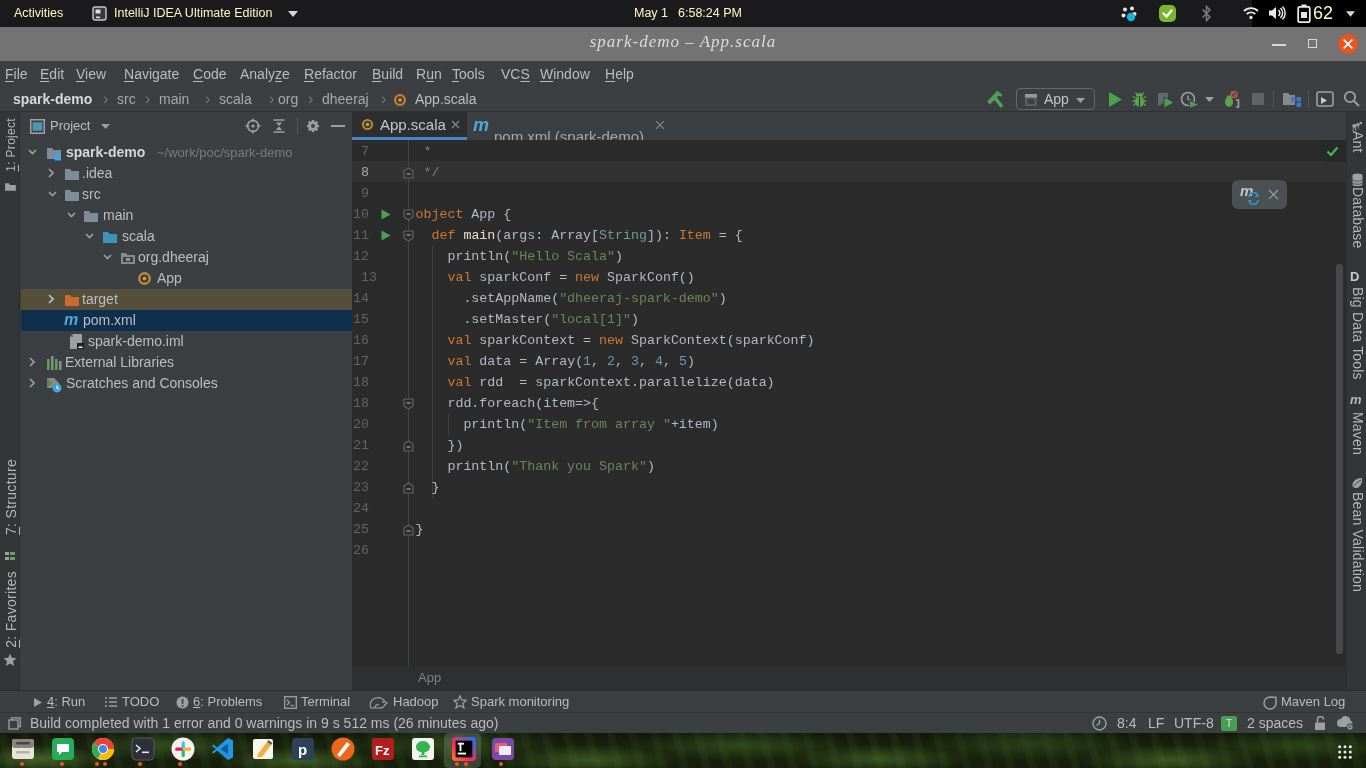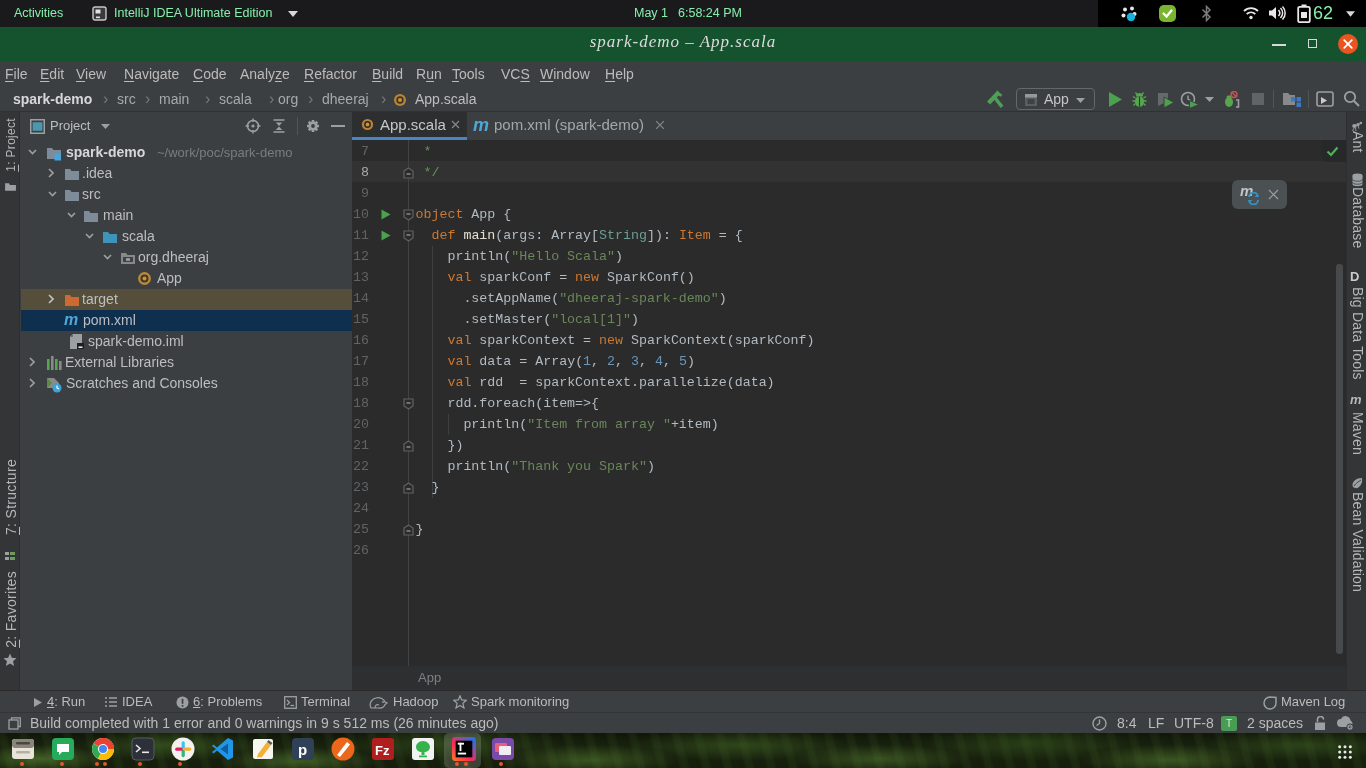--- a/index.html
+++ b/index.html
@@ -1,22 +1,22 @@
 <!DOCTYPE html>
 <html><head>
 <meta charset="utf-8">
 <style>
 *{margin:0;padding:0;box-sizing:border-box}
 html,body{width:1366px;height:768px;overflow:hidden;background:#000}
 #screen{position:relative;width:1366px;height:768px;font-family:"Liberation Sans",sans-serif;color:#bbb}
 .abs{position:absolute}
 
-#gnomebar{position:absolute;left:0;top:0;width:1098px;height:27px;background:#1a1a1c;color:#86efac;font-size:12.5px}
-
-#titlebar{position:absolute;left:0;top:27px;width:1366px;height:34px;background:#14532d}
+#gnomebar{position:absolute;left:0;top:0;width:1252px;height:27px;background:#1a1a1c;color:#fef9c3;font-size:12.5px}
+
+#titlebar{position:absolute;left:0;top:27px;width:1366px;height:34px;background:#737373}
 #wtitle{position:absolute;left:0;top:5px;width:100%;text-align:center;line-height:34px;color:#dcdcdc;font:italic 17px "Liberation Serif",serif;letter-spacing:1px}
 
 #menubar{position:absolute;left:0;top:61px;width:1366px;height:26px;background:#3c3f41;color:#bbb;font-size:14px}
 #menubar span{position:absolute;top:0;line-height:26px}
 #menubar u{text-decoration:underline;text-underline-offset:2px}
 
 #crumbs{position:absolute;left:0;top:87px;width:1366px;height:25px;background:#3c3f41;font-size:14px}
 #crumbs span{position:absolute;top:0;line-height:24px;color:#a7aaad}
 #crumbs .sep{color:#74787b;font-size:16px}
 
@@ -411,40 +411,40 @@
             <circle cx="6.5" cy="6.5" r="3.4" fill="#27292a"></circle>
             <circle cx="6.5" cy="6.5" r="1.9" fill="#c9952e"></circle>
       </svg>
       <span class="abs" style="left:28px;top:0;line-height:25px;font-size:15px;color:#c6c8ca">App.scala</span>
       <svg class="abs" style="left:99px;top:8px" width="9" height="9" viewBox="0 0 9 9">
             <path d="M1 1 L8 8 M8 1 L1 8" stroke="#84878a" stroke-width="1.3"></path>
           </svg>
     </div>
     <div id="tabu"></div>
     <span class="abs" style="left:121px;top:0px;line-height:26px;font-size:18px;color:#4fa7d8;font-weight:bold;font-style:italic">m</span>
-    <span class="abs" style="left:142px;top:0;line-height:25px;font-size:15px;color:#a4a7aa">pom.xml (spark-demo)</span>
+    <span class="abs" style="left:142px;top:12px;line-height:25px;font-size:15px;color:#a4a7aa">pom.xml (spark-demo)</span>
     <svg class="abs" style="left:303px;top:8px" width="10" height="10" viewBox="0 0 9 9">
           <path d="M1 1 L8 8 M8 1 L1 8" stroke="#84878a" stroke-width="1.1"></path>
         </svg>
   </div>
   <div id="editor">
     <div id="caretline"></div>
 
     <div class="abs" style="left:56px;top:0;width:1px;height:526px;background:#404243"></div>
 
     <div class="abs" style="left:79.5px;top:106px;width:1px;height:252px;background:#3c3e40"></div>
     <div class="abs" style="left:95.5px;top:274px;width:1px;height:21px;background:#3c3e40"></div>
 
     <div class="num" style="left:0;top:1px">7</div>
     <div class="num" style="left:0;top:22px;color:#a8aaac">8</div>
     <div class="num" style="left:0;top:43px">9</div>
     <div class="num" style="left:0;top:64px">10</div>
     <div class="num" style="left:0;top:85px">11</div>
     <div class="num" style="left:0;top:106px">12</div>
-    <div class="num" style="left:0;top:127px">13</div>
+    <div class="num" style="left:8px;top:127px">13</div>
     <div class="num" style="left:0;top:148px">14</div>
     <div class="num" style="left:0;top:169px">15</div>
     <div class="num" style="left:0;top:190px">16</div>
     <div class="num" style="left:0;top:211px">17</div>
     <div class="num" style="left:0;top:232px">18</div>
     <div class="num" style="left:0;top:253px">18</div>
     <div class="num" style="left:0;top:274px">20</div>
     <div class="num" style="left:0;top:295px">21</div>
     <div class="num" style="left:0;top:316px">22</div>
     <div class="num" style="left:0;top:337px">23</div>
@@ -529,21 +529,21 @@
   <div id="ecrumb"><span style="margin-left:66px">App</span></div>
 </div>
 <div id="toolbar2">
   <svg class="abs" style="left:33px;top:6px" width="10" height="11" viewBox="0 0 10 11">
         <path d="M1 1 L9 5.5 L1 10 Z" fill="#9da0a2"></path>
       </svg>
   <span style="left:47px"><u>4</u>: Run</span>
   <svg class="abs" style="left:105px;top:6px" width="12" height="10" viewBox="0 0 12 10">
         <path d="M0 1 L2 1 M0 5 L2 5 M0 9 L2 9 M4 1 L12 1 M4 5 L12 5 M4 9 L12 9" stroke="#9da0a2" stroke-width="1.4"></path>
       </svg>
-  <span style="left:122px">IDEA</span>
+  <span style="left:122px">TODO</span>
   <svg class="abs" style="left:176px;top:5px" width="13" height="13" viewBox="0 0 13 13">
         <circle cx="6.5" cy="6.5" r="6" fill="#9da0a2"></circle>
         <rect x="5.7" y="2.8" width="1.7" height="5" fill="#3c3f41"></rect>
         <rect x="5.7" y="9" width="1.7" height="1.7" fill="#3c3f41"></rect>
       </svg>
   <span style="left:193px"><u>6</u>: Problems</span>
   <svg class="abs" style="left:284px;top:5px" width="13" height="13" viewBox="0 0 13 13">
         <rect x="0.7" y="0.7" width="11.6" height="11.6" fill="none" stroke="#9da0a2" stroke-width="1.3"></rect>
         <path d="M3 4 L5.5 6.5 L3 9" stroke="#9da0a2" stroke-width="1.3" fill="none"></path>
         <path d="M6.5 9.5 L10 9.5" stroke="#9da0a2" stroke-width="1.3"></path>

